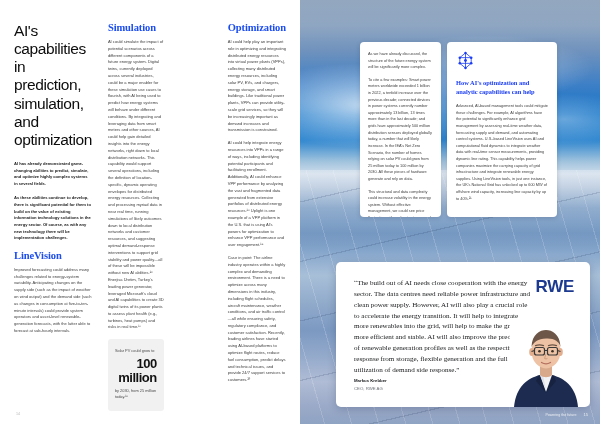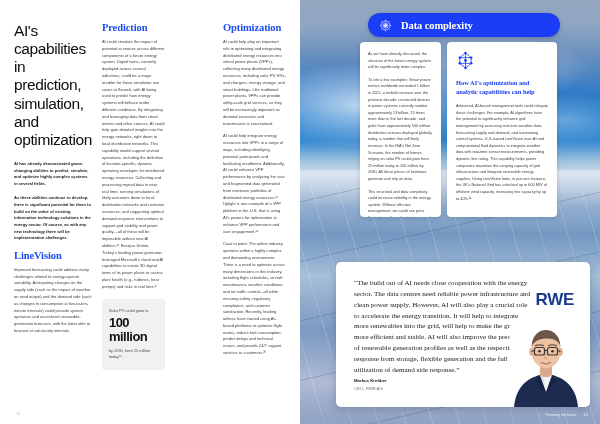--- a/index.html
+++ b/index.html
@@ -14,21 +14,21 @@
 
   
   .page-left {
     position: relative;
     width: 300px; height: 424px;
     background: #ffffff;
     padding: 22px 14px 18px 14px;
   }
   .cols {
     display: flex;
-    gap: 10px;
+    gap: 16px;
     height: 100%;
   }
   .col { width: 84px; }
   .col-1 { width: 84px; }
   .col-2 { width: 84px; }
   .col-3 { width: 84px; margin-left: 48px; }
 
   .headline {
     font-family: "Liberation Sans", sans-serif;
     font-size: 15.5px;
@@ -68,20 +68,21 @@
     margin-top: 8px;
   }
   .stat-kicker { font-size: 3.9px; color: #4a4a4a; line-height: 1.5; margin-bottom: 3px; }
   .stat-value {
     font-size: 13px;
     font-weight: 700;
     color: #111;
     letter-spacing: -0.5px;
     line-height: 1.05;
     margin-bottom: 4px;
+    text-align: right;
   }
   .stat-sub { font-size: 3.9px; color: #4a4a4a; line-height: 1.55; }
 
   .folio-left {
     position: absolute;
     left: 16px; bottom: 8px;
     font-size: 3.6px; color: #b9b9b9;
   }
 
   
@@ -213,21 +214,21 @@
     left: 18px; bottom: 24px;
     font-size: 4.3px; font-weight: 700; color: #17181a;
   }
   .quote-role {
     position: absolute;
     left: 18px; bottom: 16px;
     font-size: 4.3px; color: #6b6f75;
   }
   .rwe-logo {
     position: absolute;
-    right: 16px; top: 28px;
+    right: 16px; top: 15px;
     font-size: 17px;
     font-weight: 700;
     letter-spacing: -0.3px;
     color: #1c3a8f;
     font-family: "Liberation Sans", sans-serif;
   }
   .portrait {
     position: absolute;
     right: 8px; bottom: 0;
     width: 72px; height: 87px;
@@ -252,21 +253,21 @@
 
       <div class="col col-1">
         <h1 class="headline">AI's capabilities in prediction, simulation, and optimization</h1>
         <p class="lead">AI has already demonstrated game-changing abilities to predict, simulate, and optimize highly complex systems in several fields.</p>
         <p class="lead">As these abilities continue to develop, there is significant potential for them to build on the value of existing information technology solutions in the energy sector. Of course, as with any new technology there will be implementation challenges.</p>
         <h2 class="sec-head">LineVision</h2>
         <p class="body-p">Improved forecasting could address many challenges related to energy-system variability. Anticipating changes on the supply side (such as the impact of weather on wind output) and the demand side (such as changes in consumption at five-to-ten-minute intervals) could provide system operators and asset-level renewable-generation forecasts, with the latter able to forecast at sub-hourly intervals.</p>
       </div>
 
       <div class="col col-2">
-        <h2 class="sec-head">Prediction</h2>
+        <h2 class="sec-head">Simulation</h2>
         <p class="body-p">AI could simulate the impact of potential scenarios across different components of a future energy system. Digital twins, currently deployed across several industries, could be a major enabler for these simulation use cases to flourish, with AI being used to predict how energy systems will behave under different conditions. By integrating and leveraging data from smart meters and other sources, AI could help gain detailed insights into the energy networks, right down to local distribution networks. This capability would support several operations, including the definition of location-specific, dynamic operating envelopes for distributed energy resources. Collecting and processing myriad data in near real time, running simulations of likely outcomes down to local distribution networks and customer resources, and suggesting optimal demand-response interventions to support grid stability and power quality—all of these will be impossible without new AI abilities.¹⁶ Enerjisa Üretim, Turkey's leading power generator, leveraged Microsoft's cloud and AI capabilities to create 3D digital twins of its power plants to assess plant health (e.g., turbines, heat pumps) and risks in real time.¹⁷</p>
         <div class="statbox">
           <div class="stat-kicker">Solar PV could grow to</div>
           <div class="stat-value">100 million</div>
           <div class="stat-sub">by 2030, from 25 million today.¹⁵</div>
         </div>
       </div>
 
       <div class="col col-3">
         <h2 class="sec-head">Optimization</h2>
@@ -274,32 +275,20 @@
         <p class="body-p">AI could help integrate energy resources into VPPs in a range of ways, including identifying potential participants and facilitating enrollment. Additionally, AI could enhance VPP performance by analyzing the vast and fragmented data generated from extensive portfolios of distributed energy resources.¹⁸ Uplight is one example of a VPP platform in the U.S. that is using AI's powers for optimization to enhance VPP performance and user engagement.¹⁹</p>
         <p class="body-p">Case in point: The airline industry operates within a highly complex and demanding environment. There is a need to optimize across many dimensions in this industry, including flight schedules, aircraft maintenance, weather conditions, and air traffic control—all while ensuring safety, regulatory compliance, and customer satisfaction. Recently, leading airlines have started using AI-based platforms to optimize flight routes, reduce fuel consumption, predict delays and technical issues, and provide 24/7 support services to customers.²⁰</p>
       </div>
     </div>
     <div class="folio-left">14</div>
   </div>
 
   <div class="page-right">
     <div class="photo-bg"></div>
 
-    <div class="chip">
-      <svg class="chip-icon" viewBox="0 0 32 32">
-        <g fill="none" stroke="#ffffff" stroke-width="1.6">
-          <circle cx="16" cy="16" r="11"></circle>
-          <circle cx="16" cy="16" r="6.2"></circle>
-          <circle cx="16" cy="16" r="2.4" fill="#ffffff"></circle>
-          <path d="M16 5V2M16 30v-3M5 16H2M30 16h-3M8.2 8.2 6 6M23.8 23.8 26 26M23.8 8.2 26 6M8.2 23.8 6 26"></path>
-          <path d="M16 10v12M10 16h12M11.8 11.8l8.4 8.4M20.2 11.8l-8.4 8.4" stroke-width="1.1"></path>
-        </g>
-      </svg>
-      <span class="chip-title">Data complexity</span>
-    </div>
 
     <div class="card card-a">
       <p class="card-p">As we have already discussed, the structure of the future energy system will be significantly more complex.</p>
       <p class="card-p">To cite a few examples: Smart power meters worldwide exceeded 1 billion in 2022, a tenfold increase over the previous decade; connected devices in power systems currently number approximately 13 billion, 13 times more than in the last decade; and grids have approximately 500 million distribution sensors deployed globally today, a number that will likely increase. In the IEA's Net Zero Scenario, the number of homes relying on solar PV could grow from 25 million today to 100 million by 2030. All these pieces of hardware generate and rely on data.</p>
       <p class="card-p">This structural and data complexity could increase volatility in the energy system. Without effective management, we could see price fluctuations, throughput outages, and a heavy strain on energy infrastructure.</p>
     </div>
 
     <div class="card card-b">
       <svg class="node-icon" viewBox="0 0 40 40">
         <g stroke="#1b3df5" stroke-width="1.7" fill="none">

